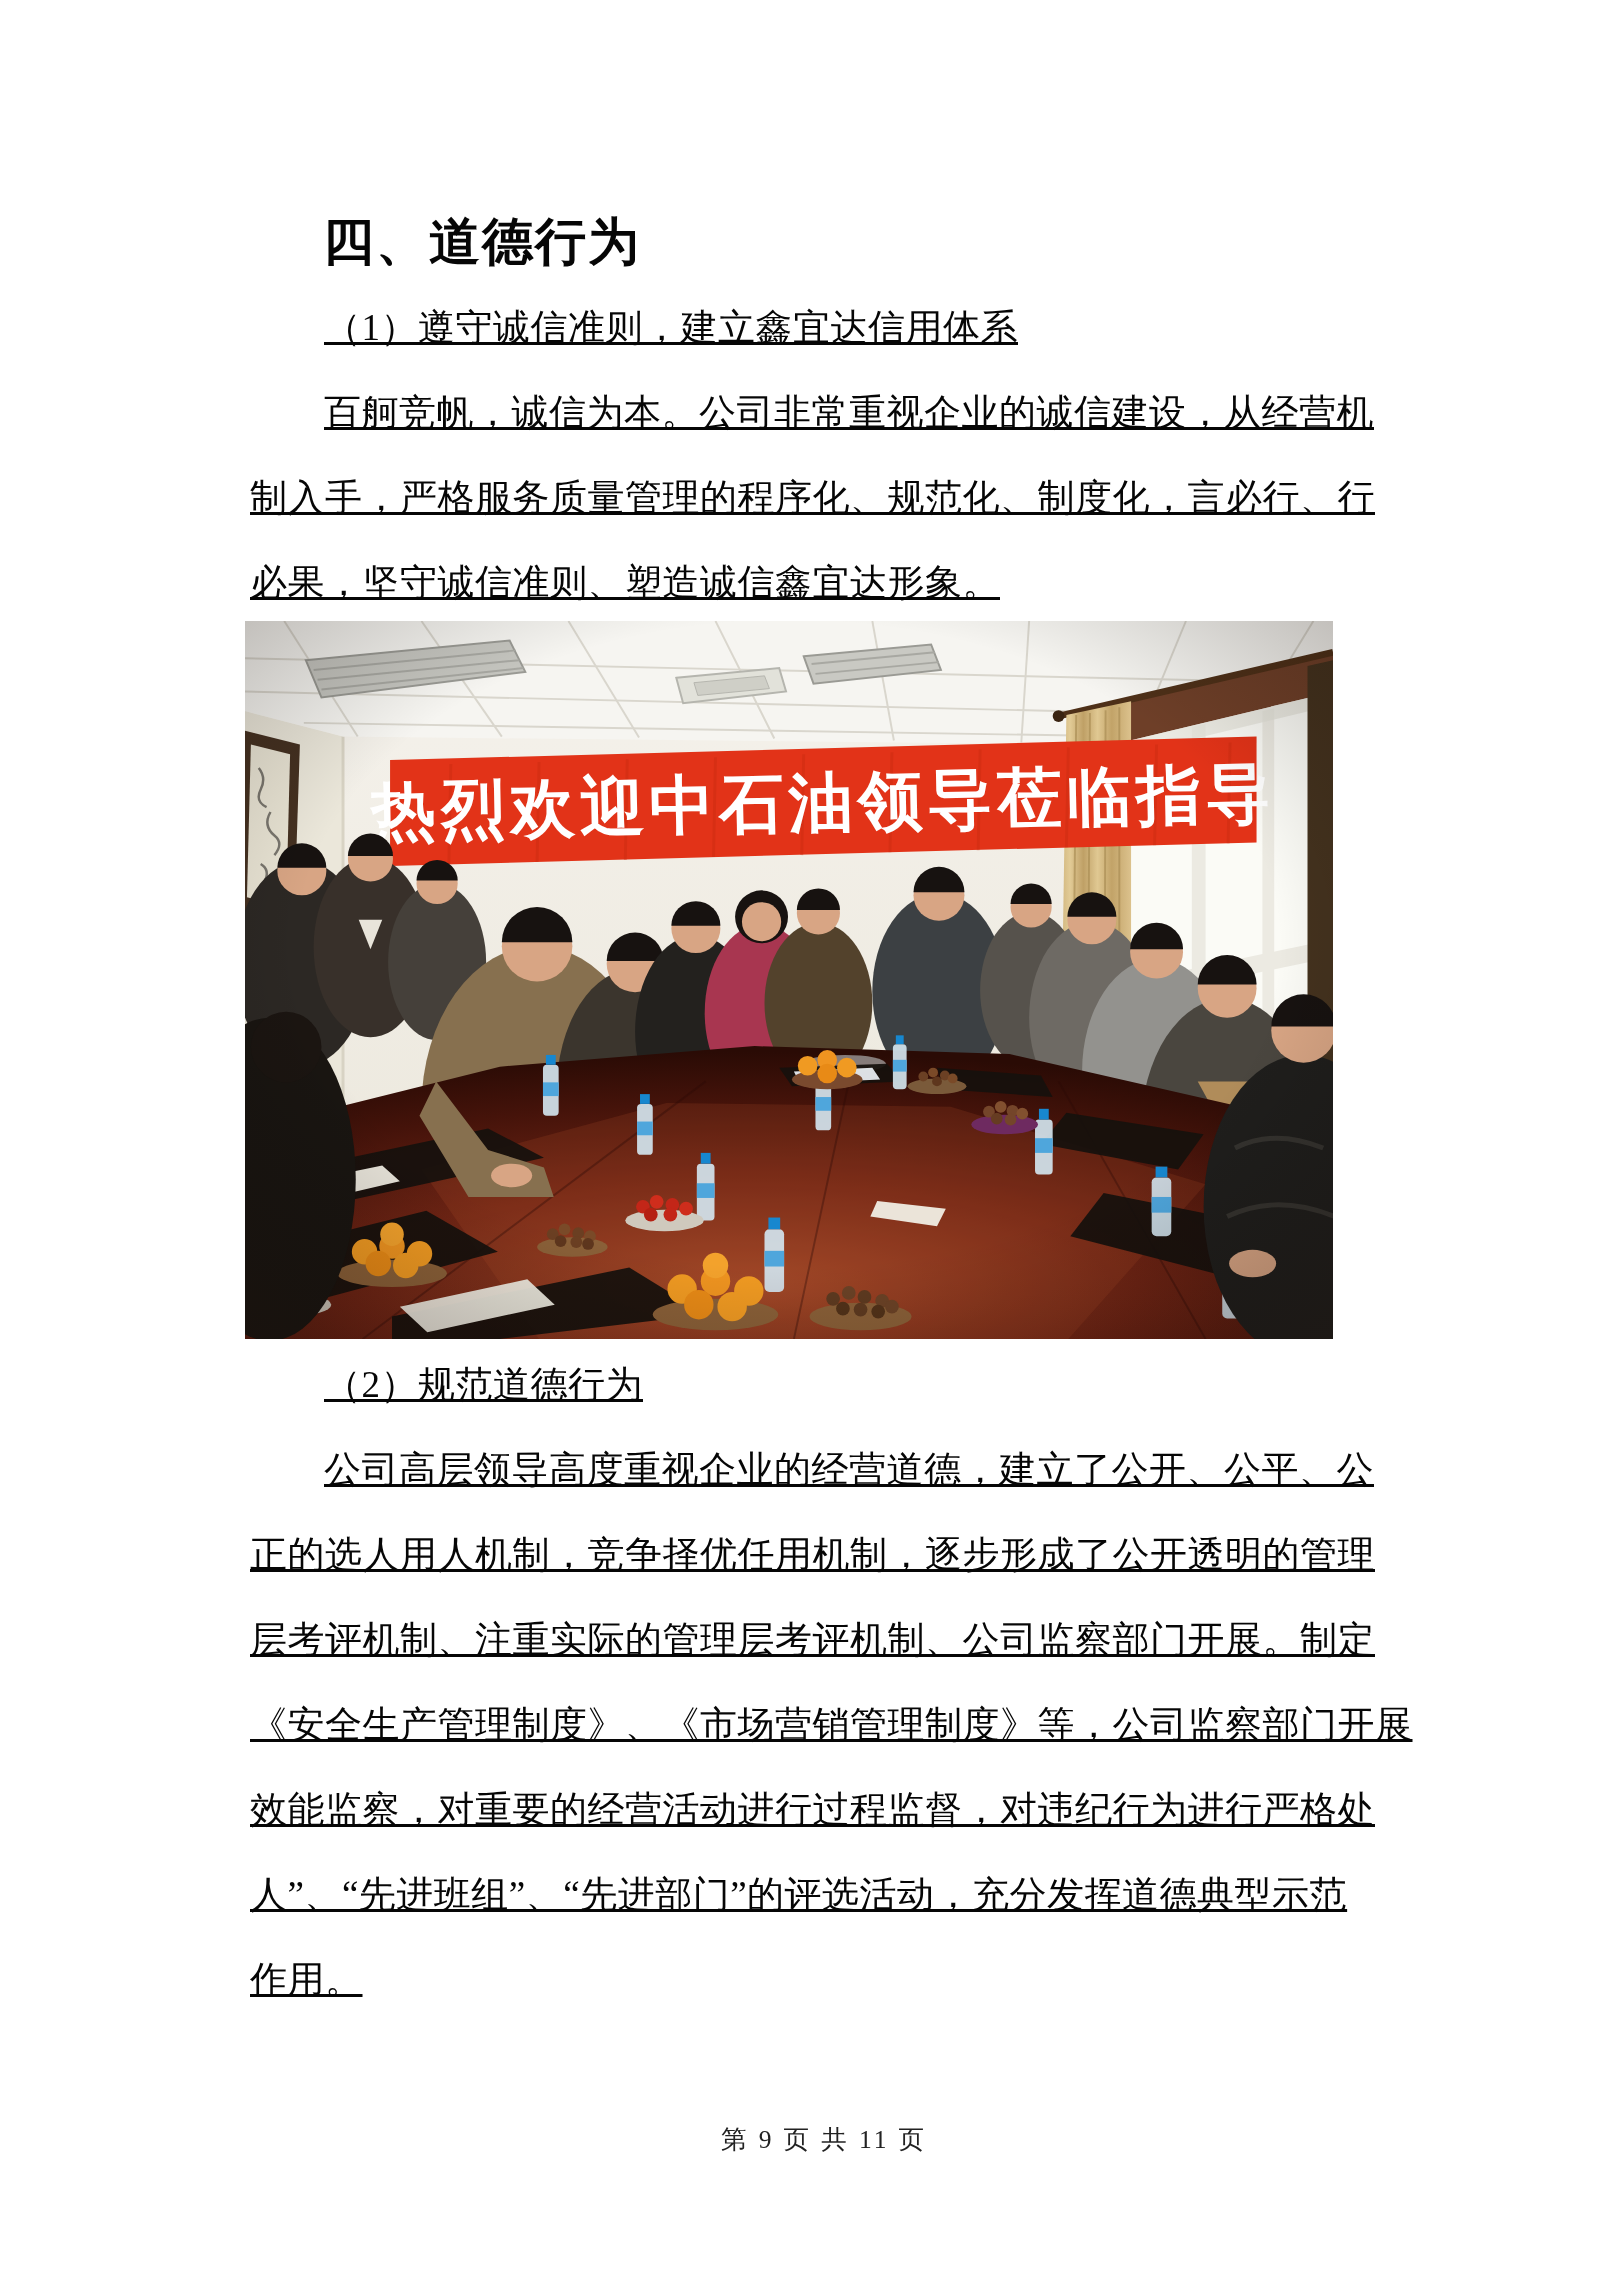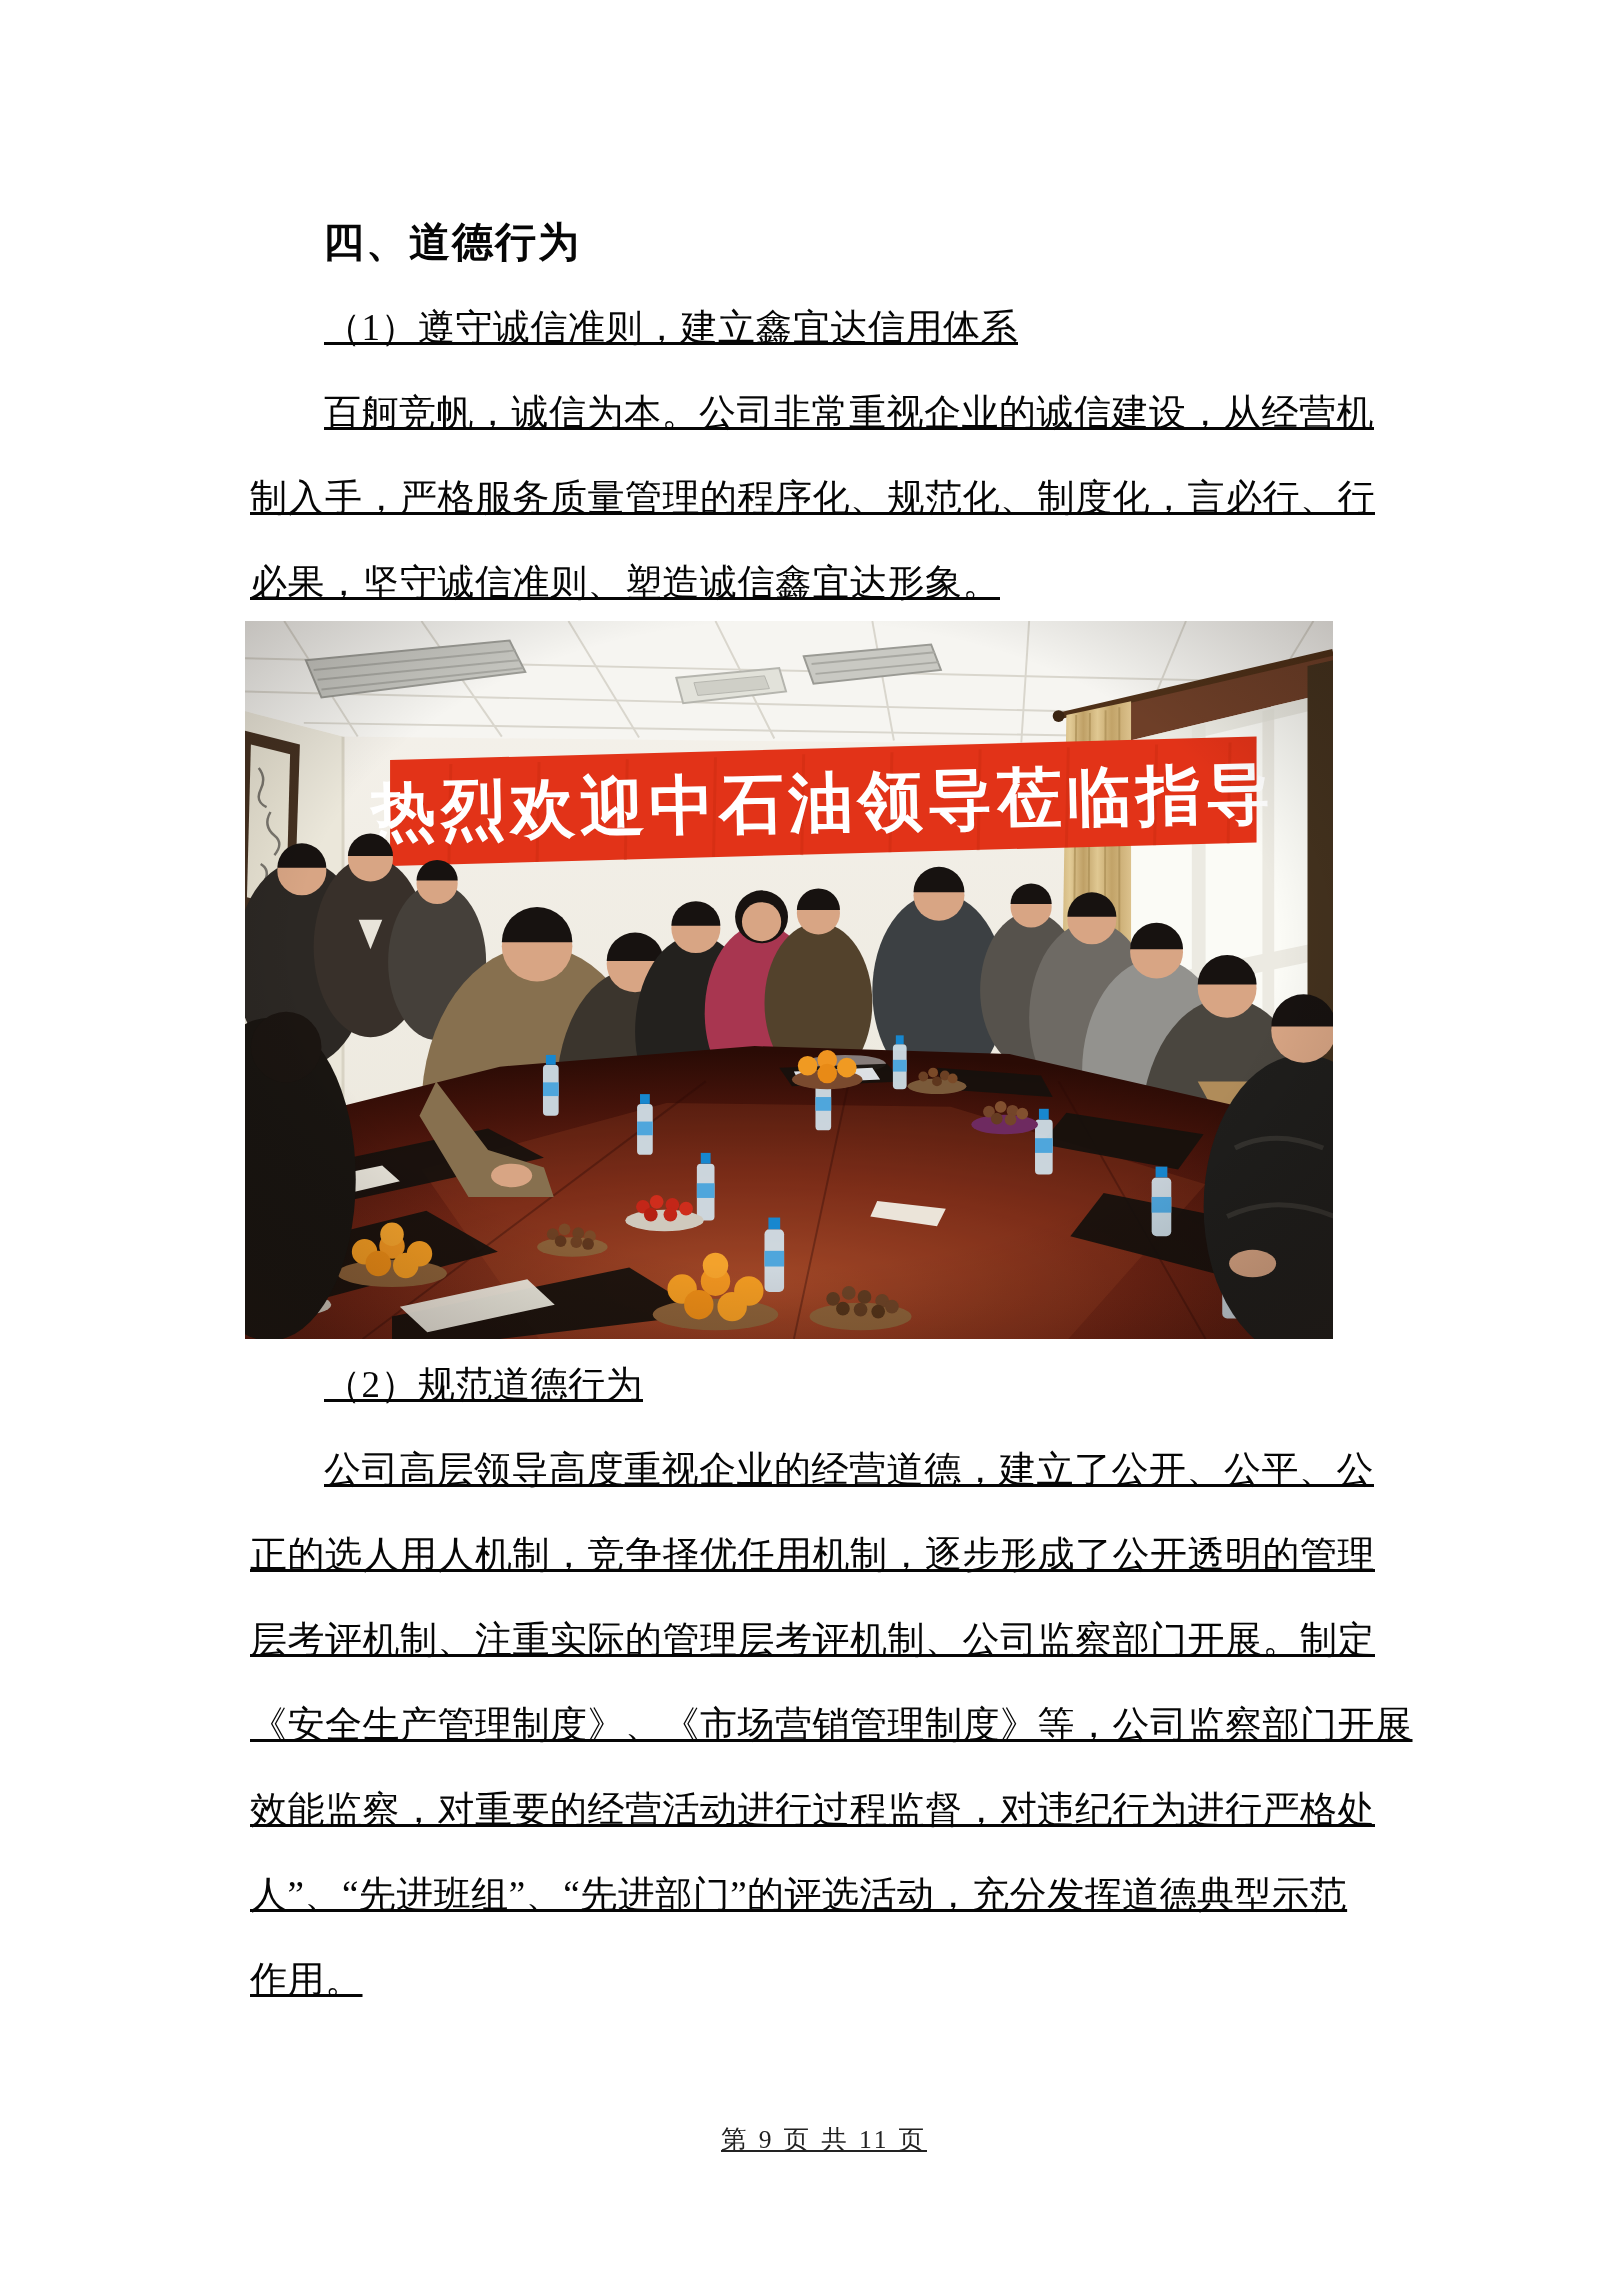--- a/index.html
+++ b/index.html
@@ -9,33 +9,33 @@
     overflow:hidden;
   }
   .content{
     position:absolute;left:250px;top:200px;width:1127px;
   }
   .doc-line{
     font-size:37px;line-height:85px;white-space:nowrap;letter-spacing:0.5px;text-decoration:underline;
   }
   .doc-line.indent{text-indent:74px;}
   .doc-heading{
-    font-size:41px;font-weight:bold;line-height:85px;text-indent:73px;
+    font-size:51px;font-weight:bold;line-height:85px;text-indent:73px;
     letter-spacing:2px;white-space:nowrap;
   }
   .photo-wrap{
     position:relative;margin-left:-4.9px;margin-top:-3.9px;
     width:1088px;height:718px;background:#efece4;overflow:hidden;
   }
   .photo-wrap svg{display:block;width:100%;height:100%;}
   .spacer-after-photo{height:2.9px;}
   .footer{
     position:absolute;left:0;top:2120px;width:100%;text-align:center;
     font-size:25.5px;line-height:39px;letter-spacing:2.9px;color:#222;
-    padding-left:27px;box-sizing:border-box;text-decoration:underline;
+    padding-left:27px;box-sizing:border-box;
   }
 </style>
 </head>
 <body>
 
 <div class="content">
 
   <div class="doc-heading">四、道德行为</div>
 
   <div class="doc-line indent">（1）遵守诚信准则，建立鑫宜达信用体系</div>

